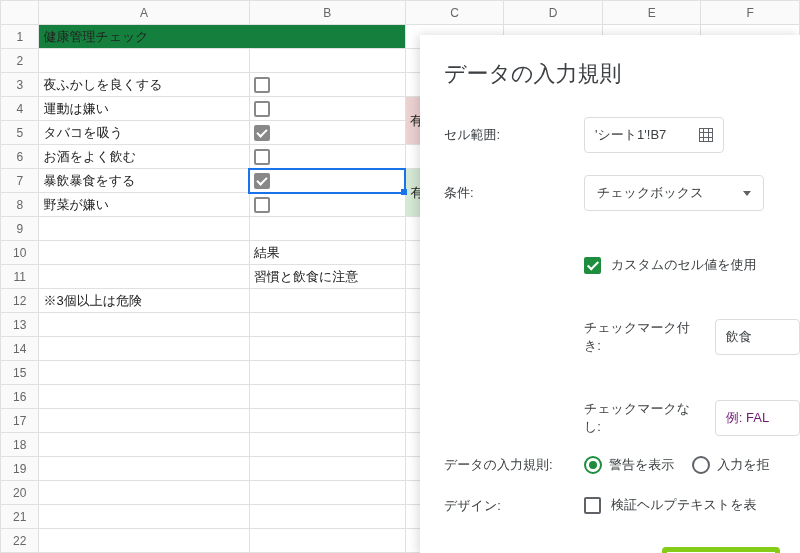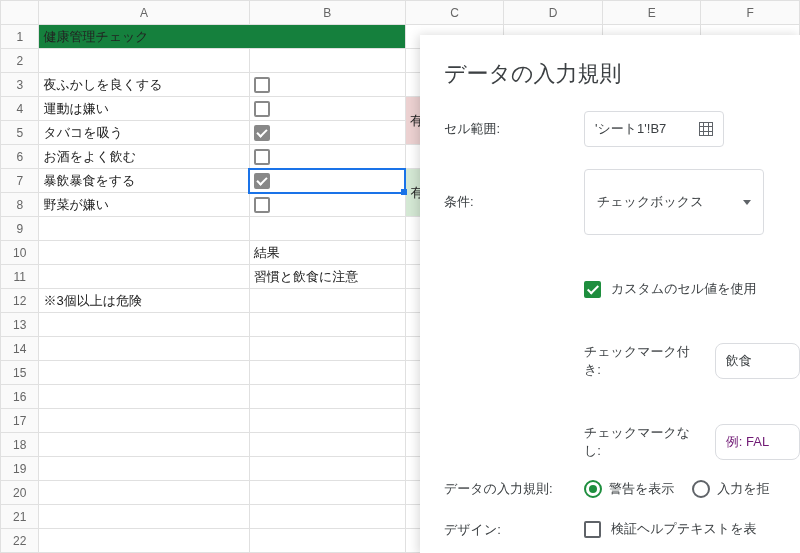--- a/index.html
+++ b/index.html
@@ -25,27 +25,27 @@
     .active-cell { border: 2px solid #1a73e8 !important; position: relative; }
     .active-handle { position: absolute; right: -3px; bottom: -3px; width: 6px; height: 6px; background: #1a73e8; }
     
     .green-cell { background: #d4e8d4; }
     .red-cell { background: #ecd1d1; }
     .bold { font-weight: bold; }
     .center { text-align: center; }
     
     
     .panel { position: absolute; right: 0; top: 35px; width: 380px; height: 520px; background: #fff; box-shadow: -2px 0 10px rgba(0,0,0,0.15); padding: 24px 0 24px 24px; }
-    .panel h2 { font-size: 22px; font-weight: 400; color: #3c4043; margin-bottom: 22px; }
+    .panel h2 { font-size: 22px; font-weight: 400; color: #3c4043; margin-bottom: 28px; }
     .panel-row { display: flex; align-items: center; margin-bottom: 22px; font-size: 13px; color: #3c4043; }
     .panel-label { width: 140px; flex-shrink: 0; }
     .panel-ctrl { flex: 1; }
     .text-input { border: 1px solid #dadce0; border-radius: 4px; padding: 8px 10px; font-size: 13px; width: 140px; display: inline-flex; align-items: center; justify-content: space-between; }
-    .text-input.short { width: 90px; border-radius: 8px; }
-    .dropdown { border: 1px solid #dadce0; border-radius: 4px; padding: 23px 12px; font-size: 13px; display: inline-flex; align-items: center; gap: 8px; width: 180px; justify-content: space-between; }
+    .text-input.short { width: 90px; }
+    .dropdown { border: 1px solid #dadce0; border-radius: 4px; padding: 8px 12px; font-size: 13px; display: inline-flex; align-items: center; gap: 8px; width: 180px; justify-content: space-between; }
     .chevron { width: 0; height: 0; border-left: 4px solid transparent; border-right: 4px solid transparent; border-top: 5px solid #5f6368; }
     .grid-icon { display: inline-block; width: 14px; height: 14px; }
     .grid-icon svg { width: 14px; height: 14px; }
     
     .checkbox-ctrl { display: inline-flex; align-items: center; gap: 10px; }
     .checkbox-box { width: 17px; height: 17px; border: 2px solid #5f6368; border-radius: 2px; flex-shrink: 0; position: relative; }
     .checkbox-box.on { background: #1e8e3e; border-color: #1e8e3e; }
     .checkbox-box.on::after { content: ""; position: absolute; left: 4px; top: 0px; width: 4px; height: 9px; border: solid #fff; border-width: 0 2.5px 2.5px 0; transform: rotate(45deg); }
     
     .radio-group { display: inline-flex; gap: 18px; align-items: center; }

